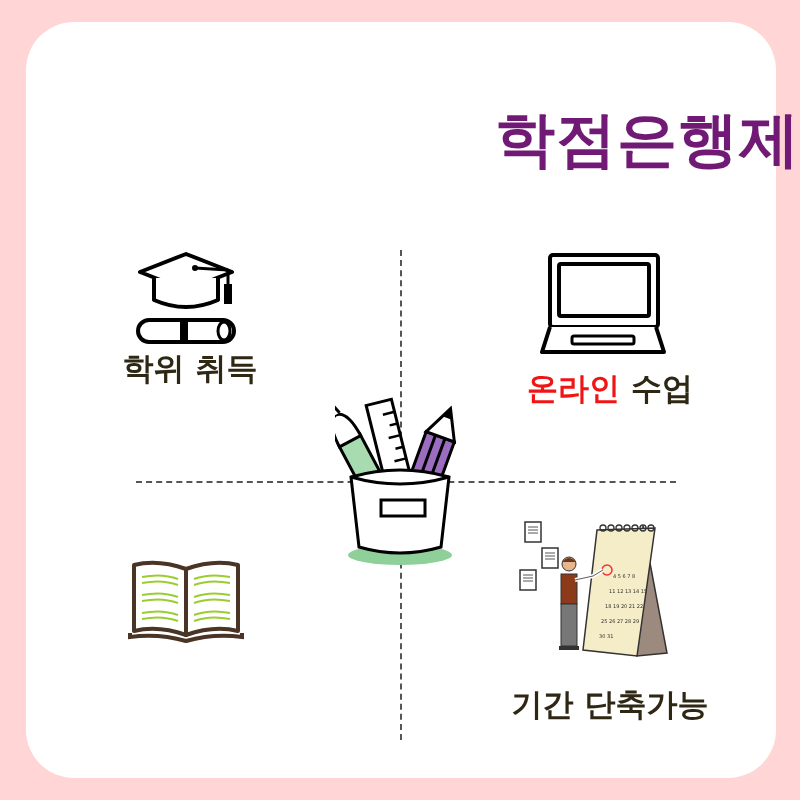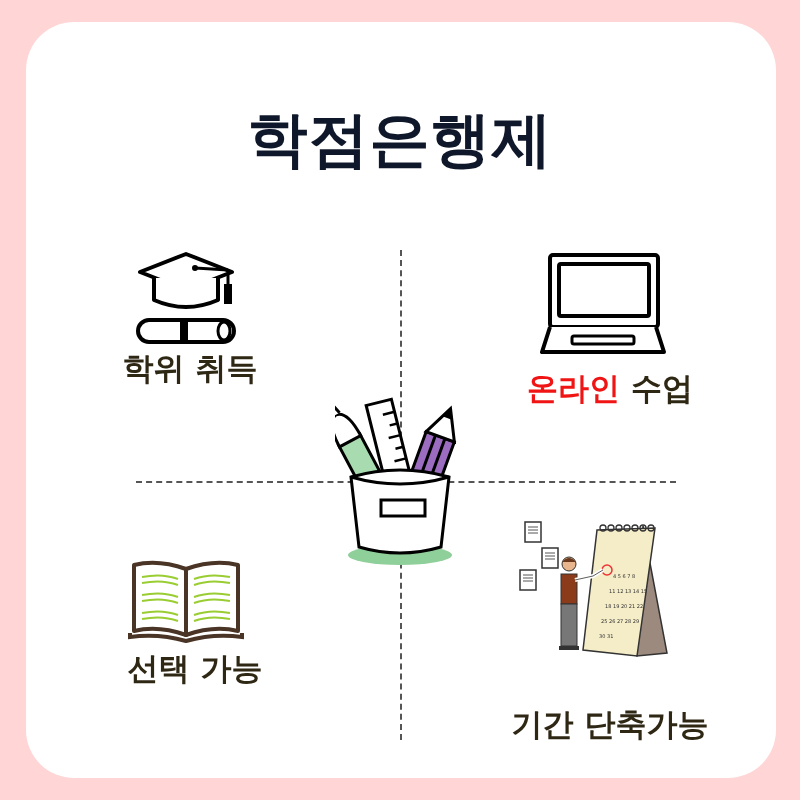--- a/index.html
+++ b/index.html
@@ -1,18 +1,18 @@
 <!DOCTYPE html>
 <html><head>
 <meta charset="utf-8">
 <style>
   html,body{margin:0;padding:0;}
   body{width:800px;height:800px;background:#ffd5d5;position:relative;overflow:hidden;font-family:"DejaVu Sans","Liberation Sans",sans-serif;}
   .card{position:absolute;left:26px;top:22px;width:750px;height:756px;background:#ffffff;border-radius:48px;}
-  .title{position:absolute;left:0;right:0;top:100px;text-align:center;font-size:60px;font-weight:bold;color:#0f172a;letter-spacing:1px;}
+  .title{position:absolute;left:0;right:0;top:100px;text-align:right;font-size:60px;font-weight:bold;color:#701a75;letter-spacing:1px;}
   .vline{position:absolute;left:400px;top:250px;height:490px;border-left:2px dashed #555;width:0;}
   .hline{position:absolute;left:136px;top:481px;width:540px;border-top:2px dashed #555;height:0;}
   .label{position:absolute;text-align:center;font-weight:bold;font-size:31px;line-height:40px;color:#2e2714;}
   .red{color:#f01414;}
   .icon{position:absolute;}
 </style>
 </head>
 <body>
 
 <div class="card"></div>
@@ -95,21 +95,20 @@
       <path d="M14 62 Q34 58 50 64"></path>
     <path d="M66 22 Q82 16 102 20"></path>
       <path d="M66 28 Q82 22 102 26"></path>
     <path d="M66 40 Q82 34 102 38"></path>
       <path d="M66 46 Q82 40 102 44"></path>
     <path d="M66 58 Q82 52 102 56"></path>
       <path d="M66 64 Q82 58 102 62"></path>
   </g>
 </svg>
 <div class="label" style="left:50px;top:648px;width:290px;">
-  <div>선택 가능</div>
 </div>
 
 <svg class="icon" style="left:515px;top:518px" width="160" height="145" viewBox="0 0 160 145">
 
   <rect x="10" y="4" width="16" height="20" fill="#fff" stroke="#333" stroke-width="1.5"></rect>
   <g stroke="#555" stroke-width="1">
       <line x1="13" y1="9" x2="23" y2="9"></line>
       <line x1="13" y1="12" x2="23" y2="12"></line>
       <line x1="13" y1="15" x2="23" y2="15"></line>
     </g>
@@ -149,15 +148,15 @@
 
   <rect x="46" y="56" width="16" height="30" fill="#8b3a1a" stroke="#333" stroke-width="1"></rect>
   <rect x="46" y="86" width="16" height="42" fill="#777" stroke="#333" stroke-width="1"></rect>
   <circle cx="54" cy="46" r="7" fill="#e8b58c" stroke="#333" stroke-width="1"></circle>
   <path d="M47 44 Q54 36 61 44" fill="#6b3a1e"></path>
   <path d="M60 62 L78 58 L88 52" fill="none" stroke="#fff" stroke-width="4"></path>
   <path d="M60 62 L78 58 L88 52" fill="none" stroke="#333" stroke-width="0.8"></path>
   <rect x="44" y="128" width="10" height="4" fill="#333"></rect>
     <rect x="54" y="128" width="10" height="4" fill="#333"></rect>
 </svg>
-<div class="label" style="left:480px;top:684px;width:260px;margin-top:20px;">
+<div class="label" style="left:480px;top:684px;width:260px;">
   <div>기간 단축가능</div>
 </div>
 
 </body></html>

